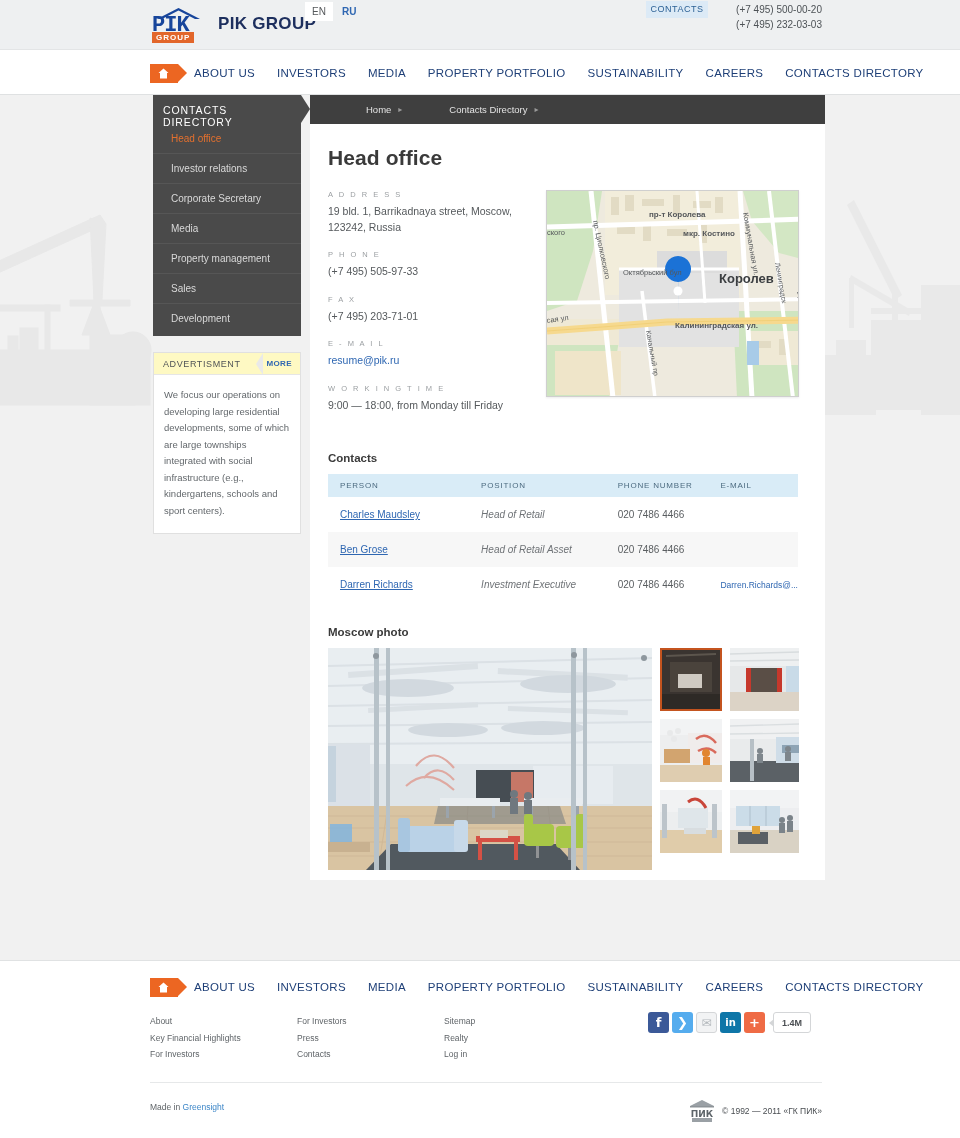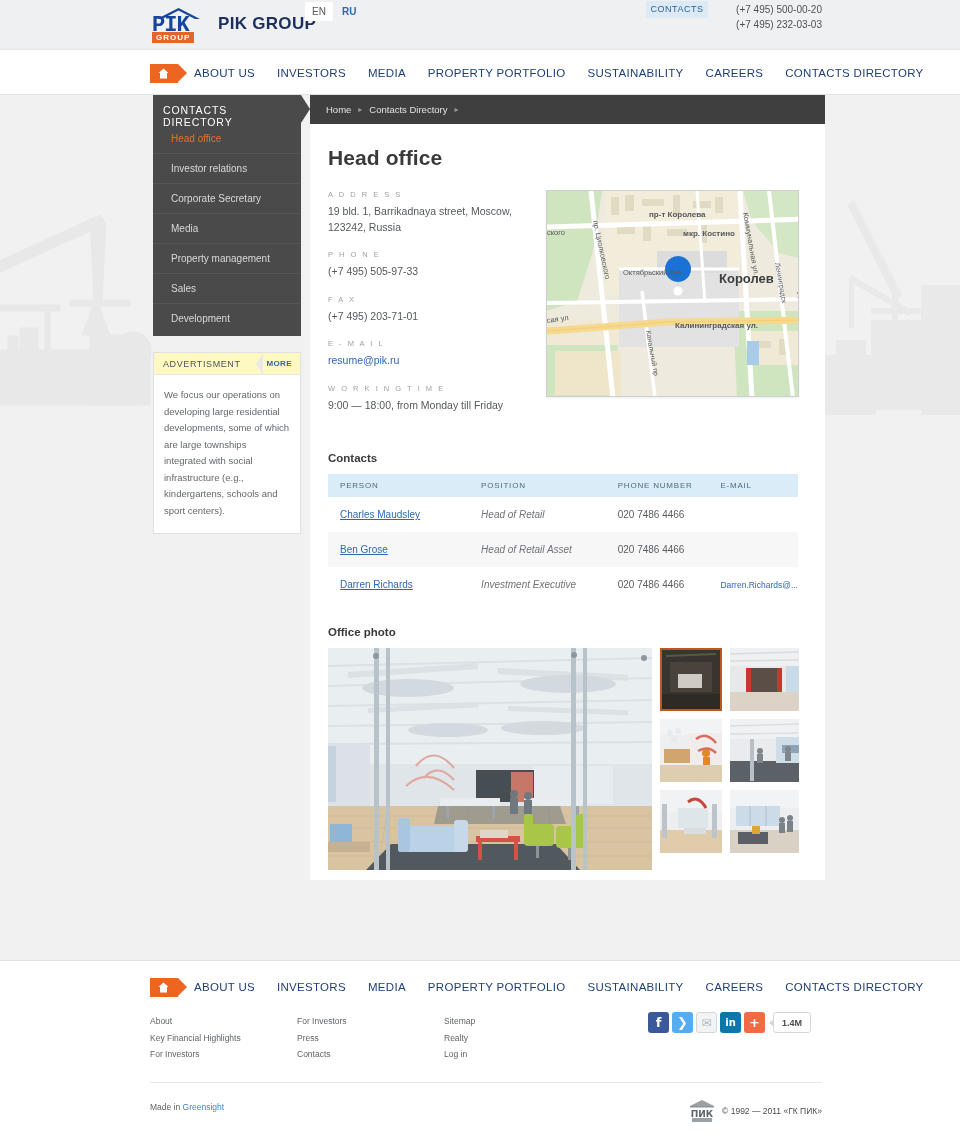--- a/index.html
+++ b/index.html
@@ -70,21 +70,21 @@
   .advhead .t { position:absolute; left:9px; top:6px; font-size:9px; color:#4f5356; letter-spacing:.6px;}
   .advhead .m { position:absolute; right:8px; top:6px; font-size:8px; color:#2f67b2; font-weight:bold; letter-spacing:.4px;text-align:center;}
   .advhead .sep { position:absolute; right:37px; top:0px; width:0;height:0;
       border-top:11px solid transparent;border-bottom:11px solid transparent;border-right:7px solid #e9e9e9;}
   .advbody { padding:12px 10px 14px 10px; }
   .advbody p { margin:0; font-size:9.5px; line-height:16.5px; color:#63686c; }
 
   
   .content { position:absolute; left:310px; top:0px; width:515px; background:#ffffff; height:785px; }
   .crumb { height:29px; background:#3f3f3f; padding:0 0 0 16px; display:flex; align-items:center; gap:7px;}
-  .crumb a { color:#e3e3e3; font-size:9.5px; text-decoration:none; }
+  .crumb a { color:#e3e3e3; font-size:9.5px; text-decoration:none;margin-left:40px; }
   .crumb .sep { color:#9a9a9a; font-size:8px; }
   .inner { padding:22px 26px 0 18px; }
 
   h1.pagetitle { margin:0 0 20px 0; font-size:21px; font-weight:bold; color:#3a3a3a; letter-spacing:.1px;}
 
   .cols { display:flex; }
   .infocol { width:215px; }
   .field { margin-bottom:15px; }
   .flabel { font-size:7.5px; letter-spacing:2px; color:#9b9fa2; margin-bottom:5px; }
   .fval { font-size:10.5px; color:#55595c; line-height:15.5px; }
@@ -381,21 +381,21 @@
             </tr>
             <tr>
               <td class="person"><a href="#">Darren Richards</a></td>
               <td class="position">Investment Executive</td>
               <td>020 7486 4466</td>
               <td class="email"><a href="#">Darren.Richards@...</a></td>
             </tr>
           </tbody>
         </table>
 
-        <h2 class="sech">Office photo</h2>
+        <h2 class="sech">Moscow photo</h2>
         <div class="gallery">
           <div class="bigphoto">
             <svg width="325" height="222" viewBox="0 0 325 222">
               <rect width="325" height="222" fill="#e9ecef"></rect>
 
               <rect x="0" y="0" width="325" height="120" fill="#eef1f3"></rect>
               <g stroke="#dfe3e6" stroke-width="2" fill="none">
                 <path d="M0,18 L325,10"></path>
                   <path d="M0,38 L325,30"></path>
                   <path d="M0,58 L325,52"></path>

